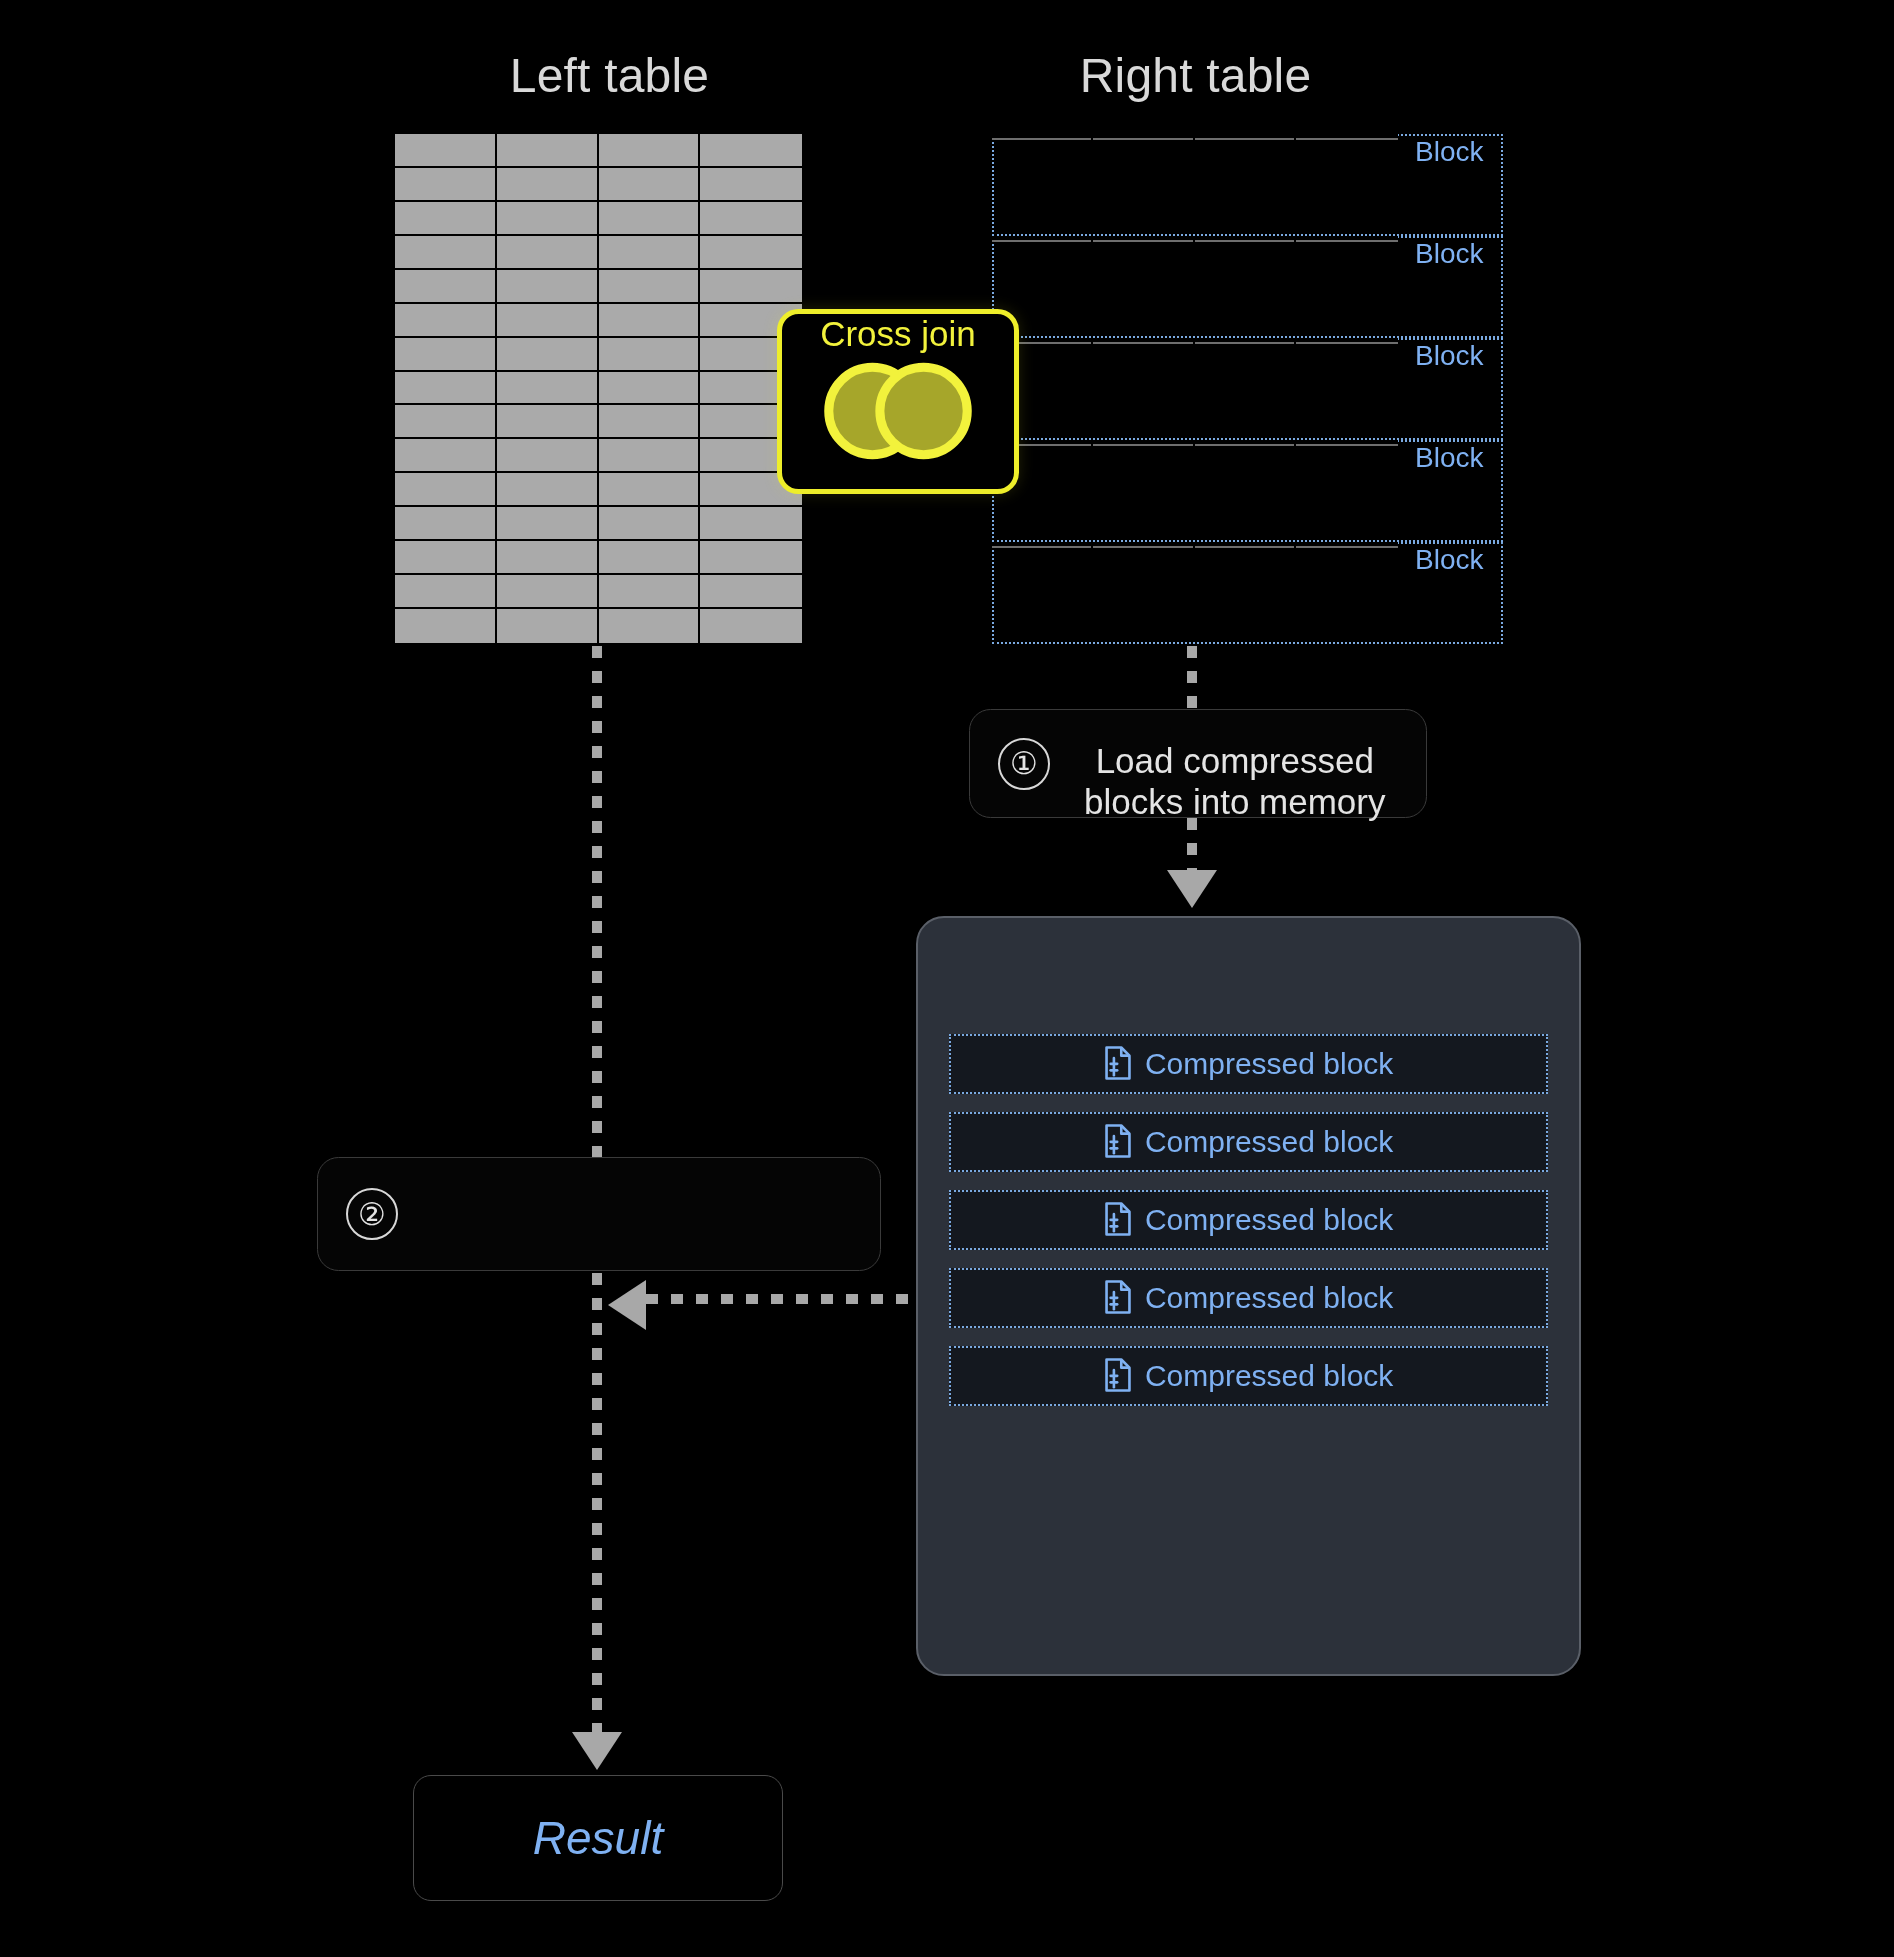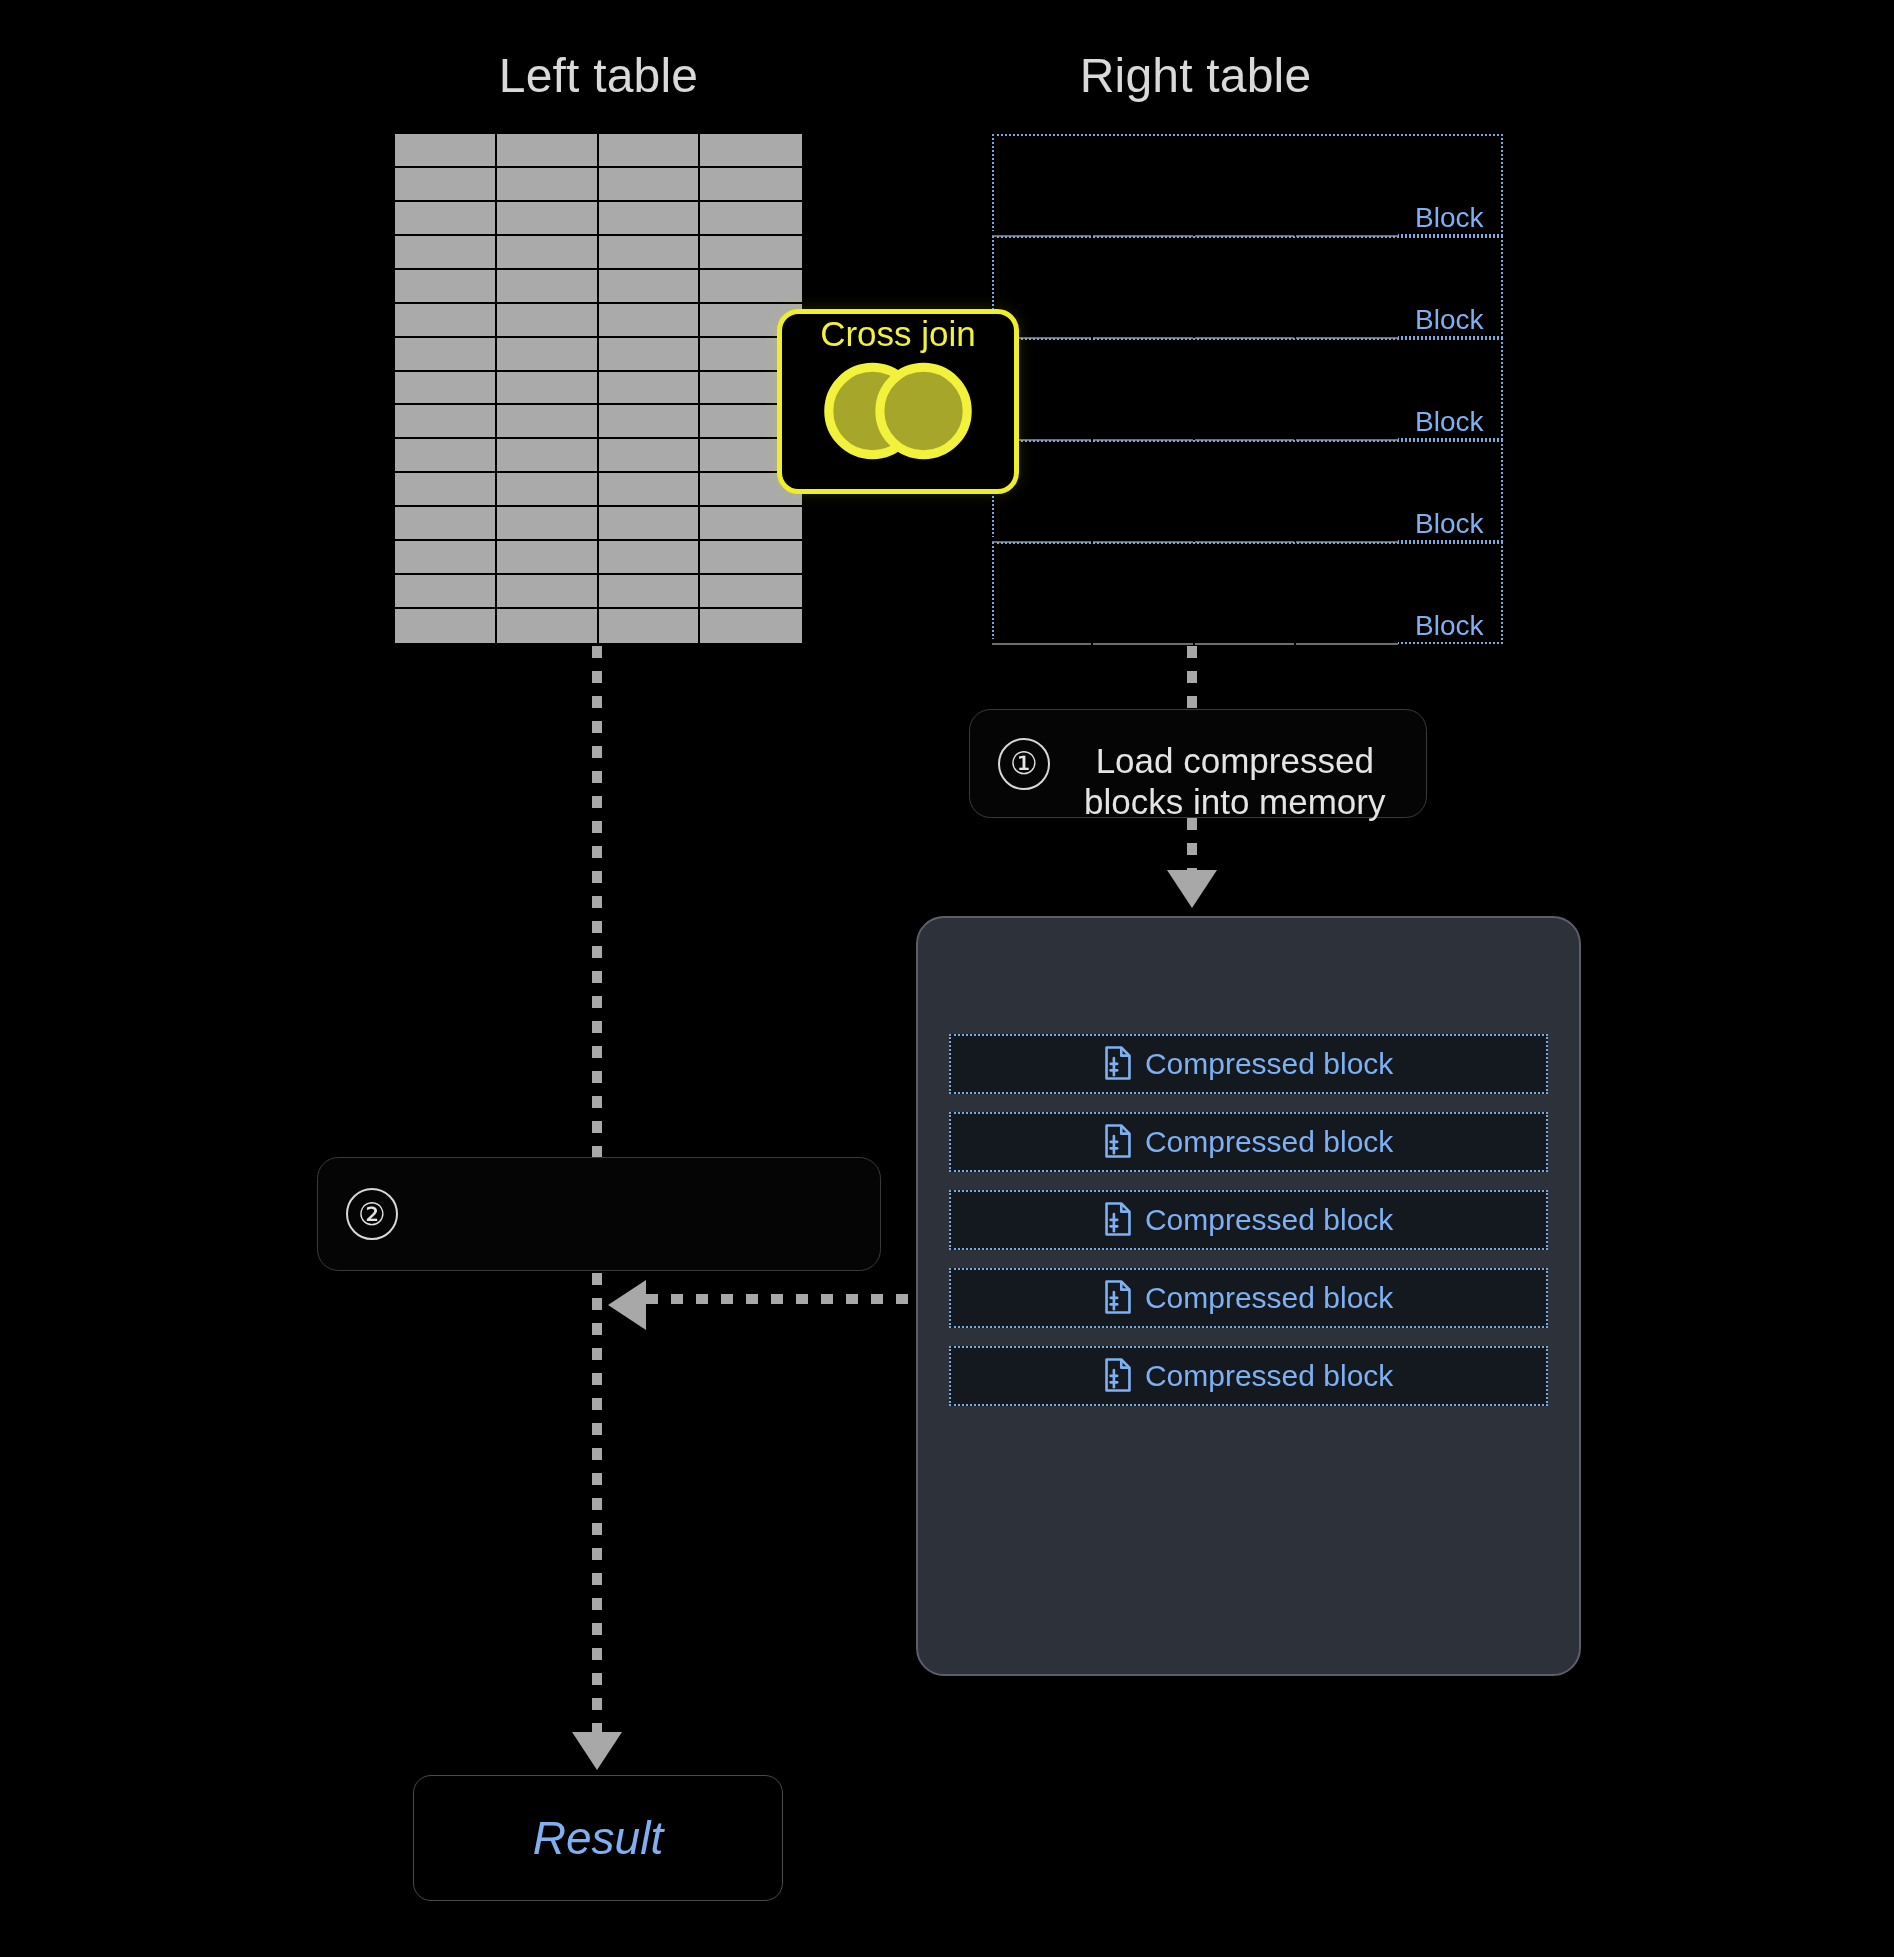--- a/index.html
+++ b/index.html
@@ -23,21 +23,21 @@
 
   
   .table-title {
     position: absolute;
     font-size: 48px;
     color: #d9d9d9;
     white-space: nowrap;
     text-align: center;
     letter-spacing: 0.2px;
   }
-  #left-title  { left: 395px;  top: 48px;  width: 407px; }
+  #left-title  { left: 406px;  top: 48px;  width: 407px; }
   #right-title { left: 992px; top: 48px;  width: 407px; }
 
   
   .grid-table {
     position: absolute;
     display: grid;
     box-sizing: border-box;
   }
   .grid-cell {
     box-sizing: border-box;
@@ -66,21 +66,21 @@
     top: 134px;
     width: 511px;
     height: 509px;
   }
   .block-wrap {
     position: relative;
     box-sizing: border-box;
     height: 102px;
     border: 2.5px dotted #7aa9e0;
     display: flex;
-    align-items: flex-end;
+    align-items: flex-start;
   }
   .block-grid {
     width: 406px;
     display: grid;
     grid-template-columns: repeat(4, 1fr);
     grid-template-rows: repeat(3, 1fr);
     background: #6e6e6e;
     box-sizing: border-box;
     margin-left: -2.5px;
     margin-top: -2.5px;

